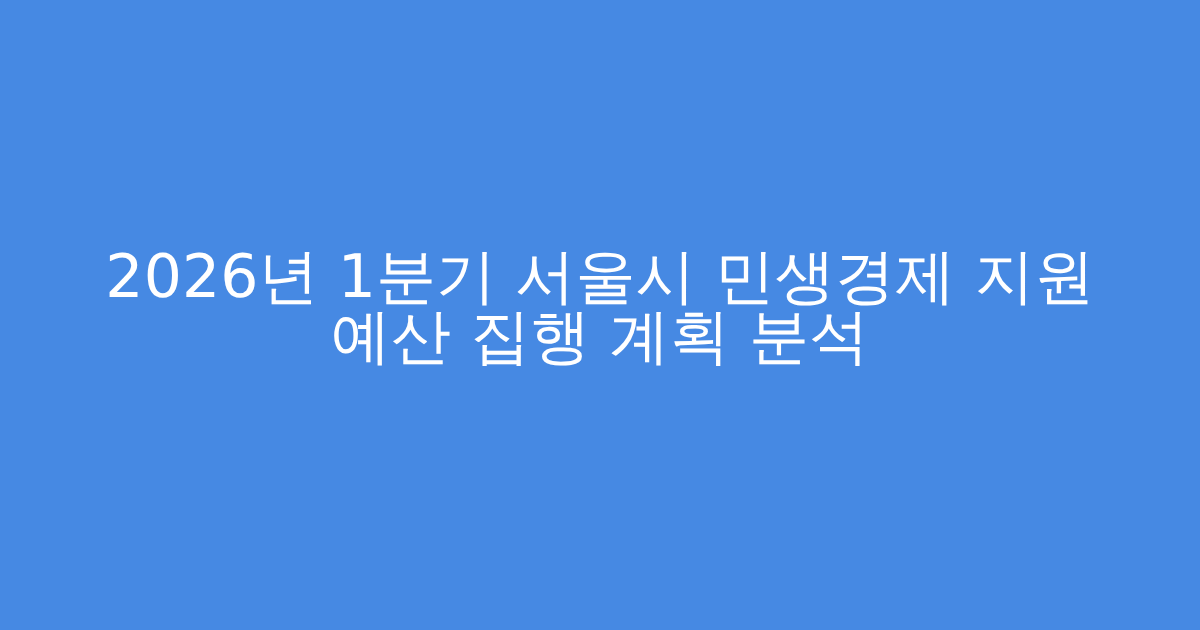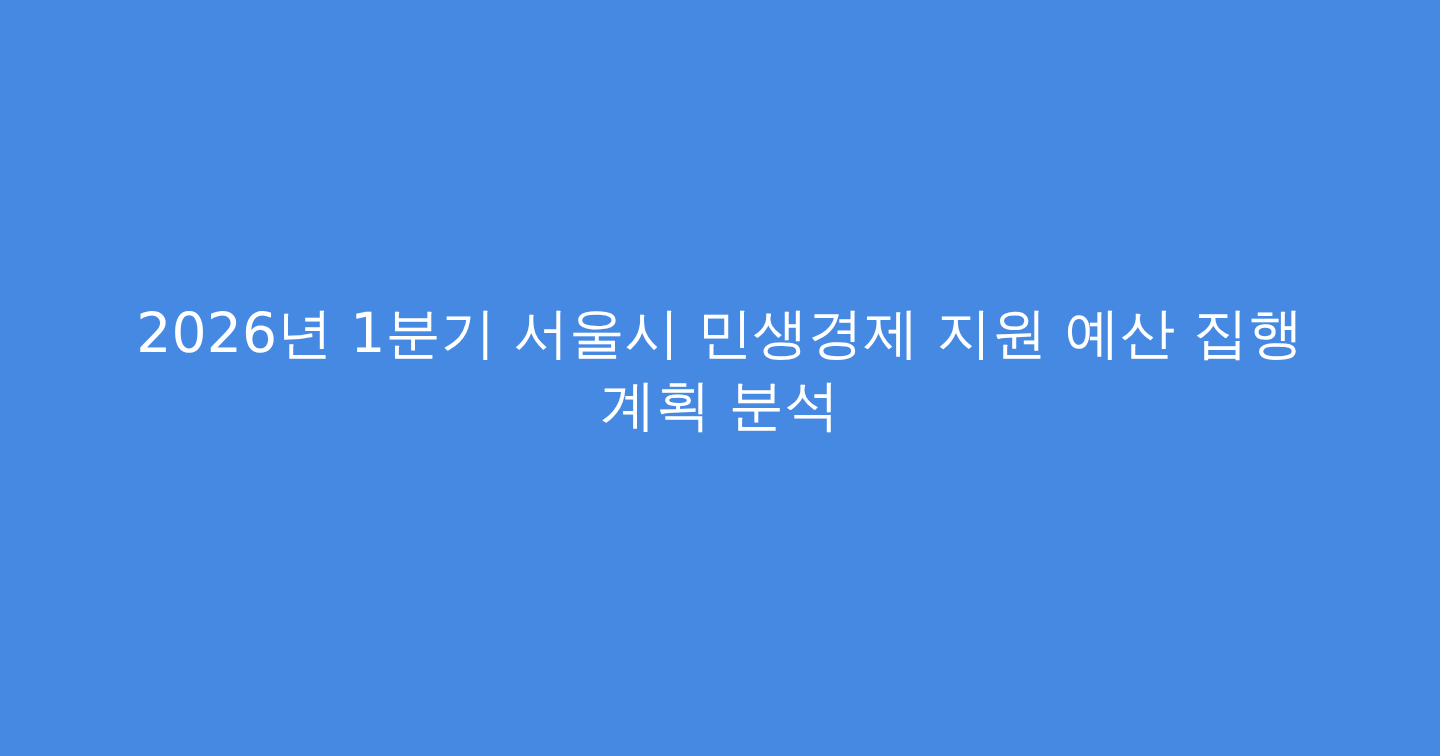--- a/index.html
+++ b/index.html
@@ -33,21 +33,21 @@
     text-align: center;
     
     transform: translateY(-8px);
   }
 
   .card-title {
     margin: 0;
     padding: 0;
     color: #ffffff;
     font-family: "DejaVu Sans", "Liberation Sans", sans-serif;
-    font-size: 46px;
+    font-size: 60px;
     font-weight: 400;
     line-height: 60px;
     letter-spacing: 0.1px;
     word-break: keep-all;
     white-space: normal;
     text-rendering: geometricPrecision;
   }
 </style>
 </head>
 <body>

